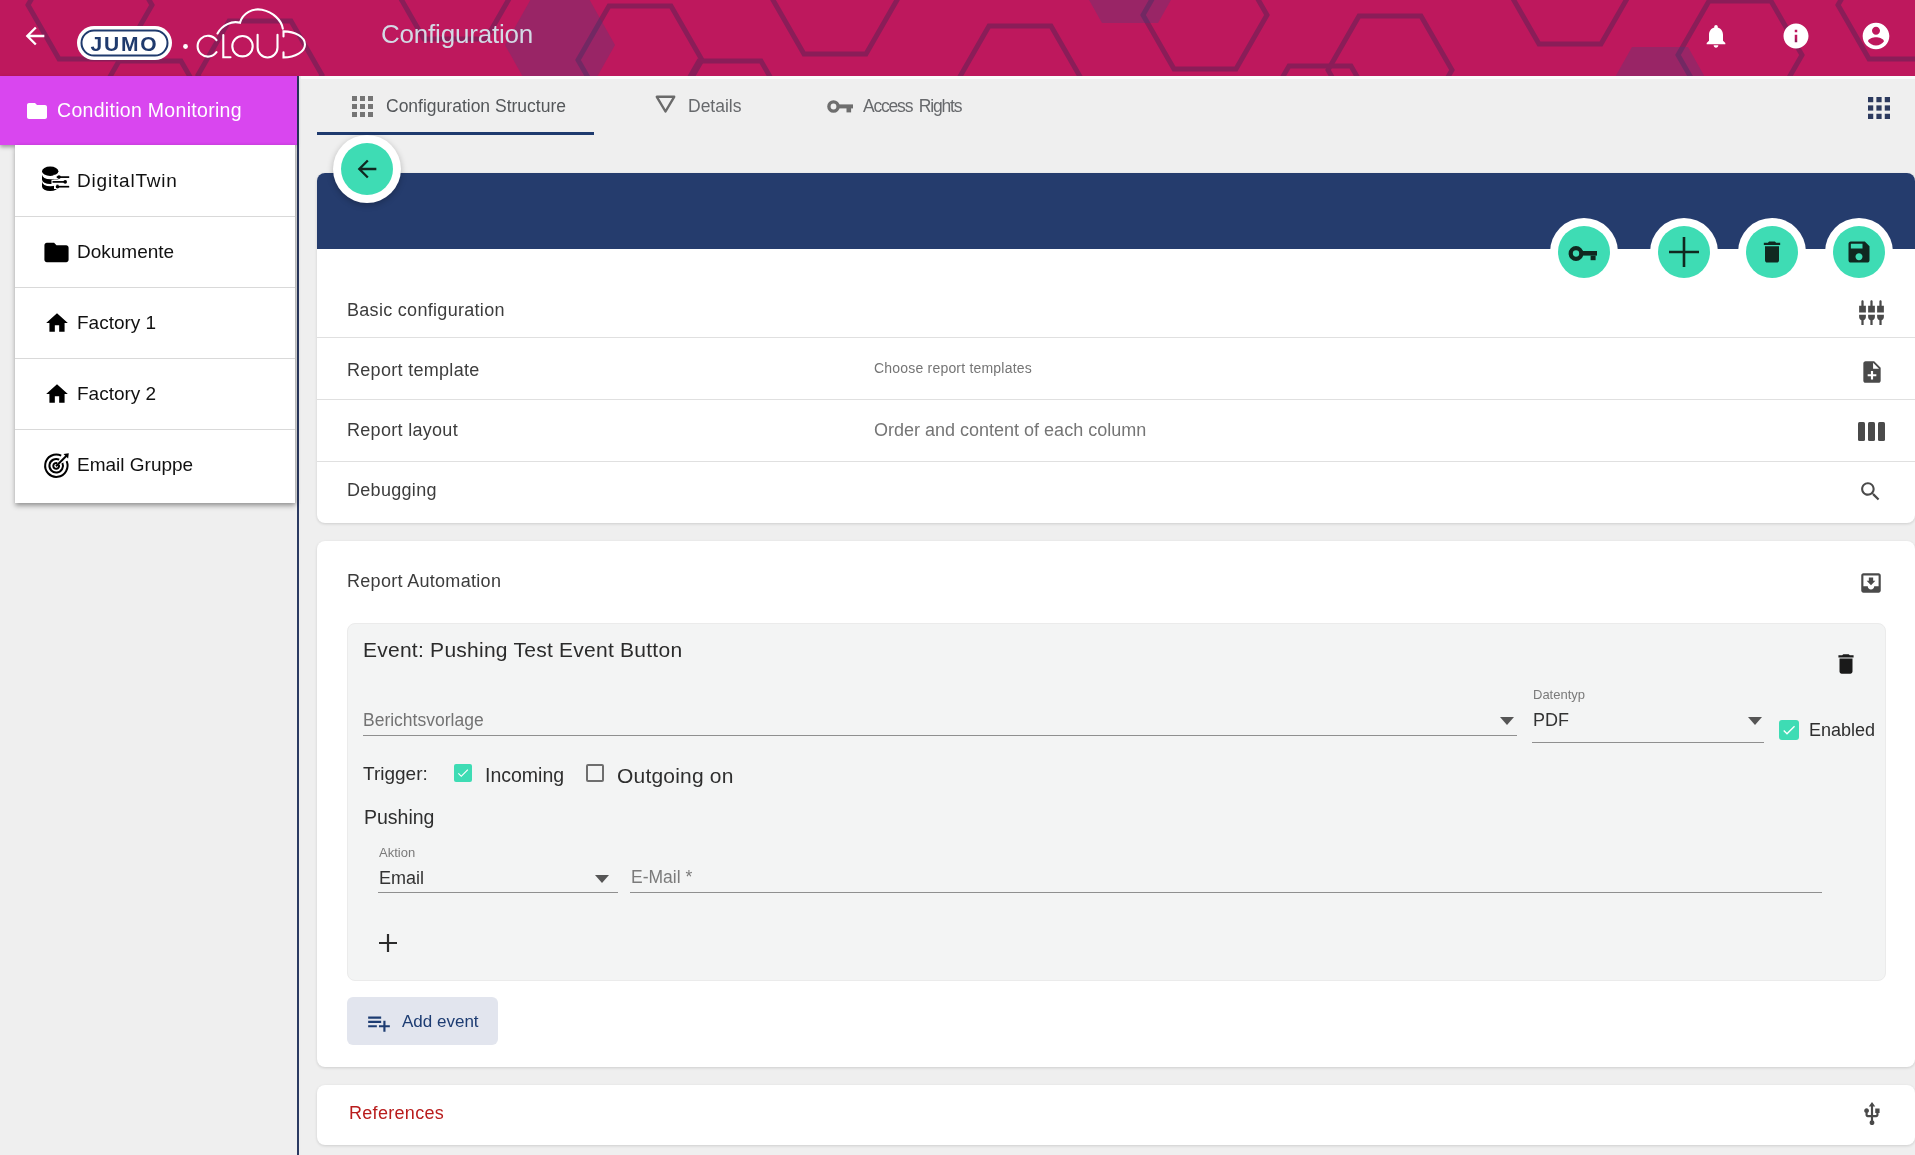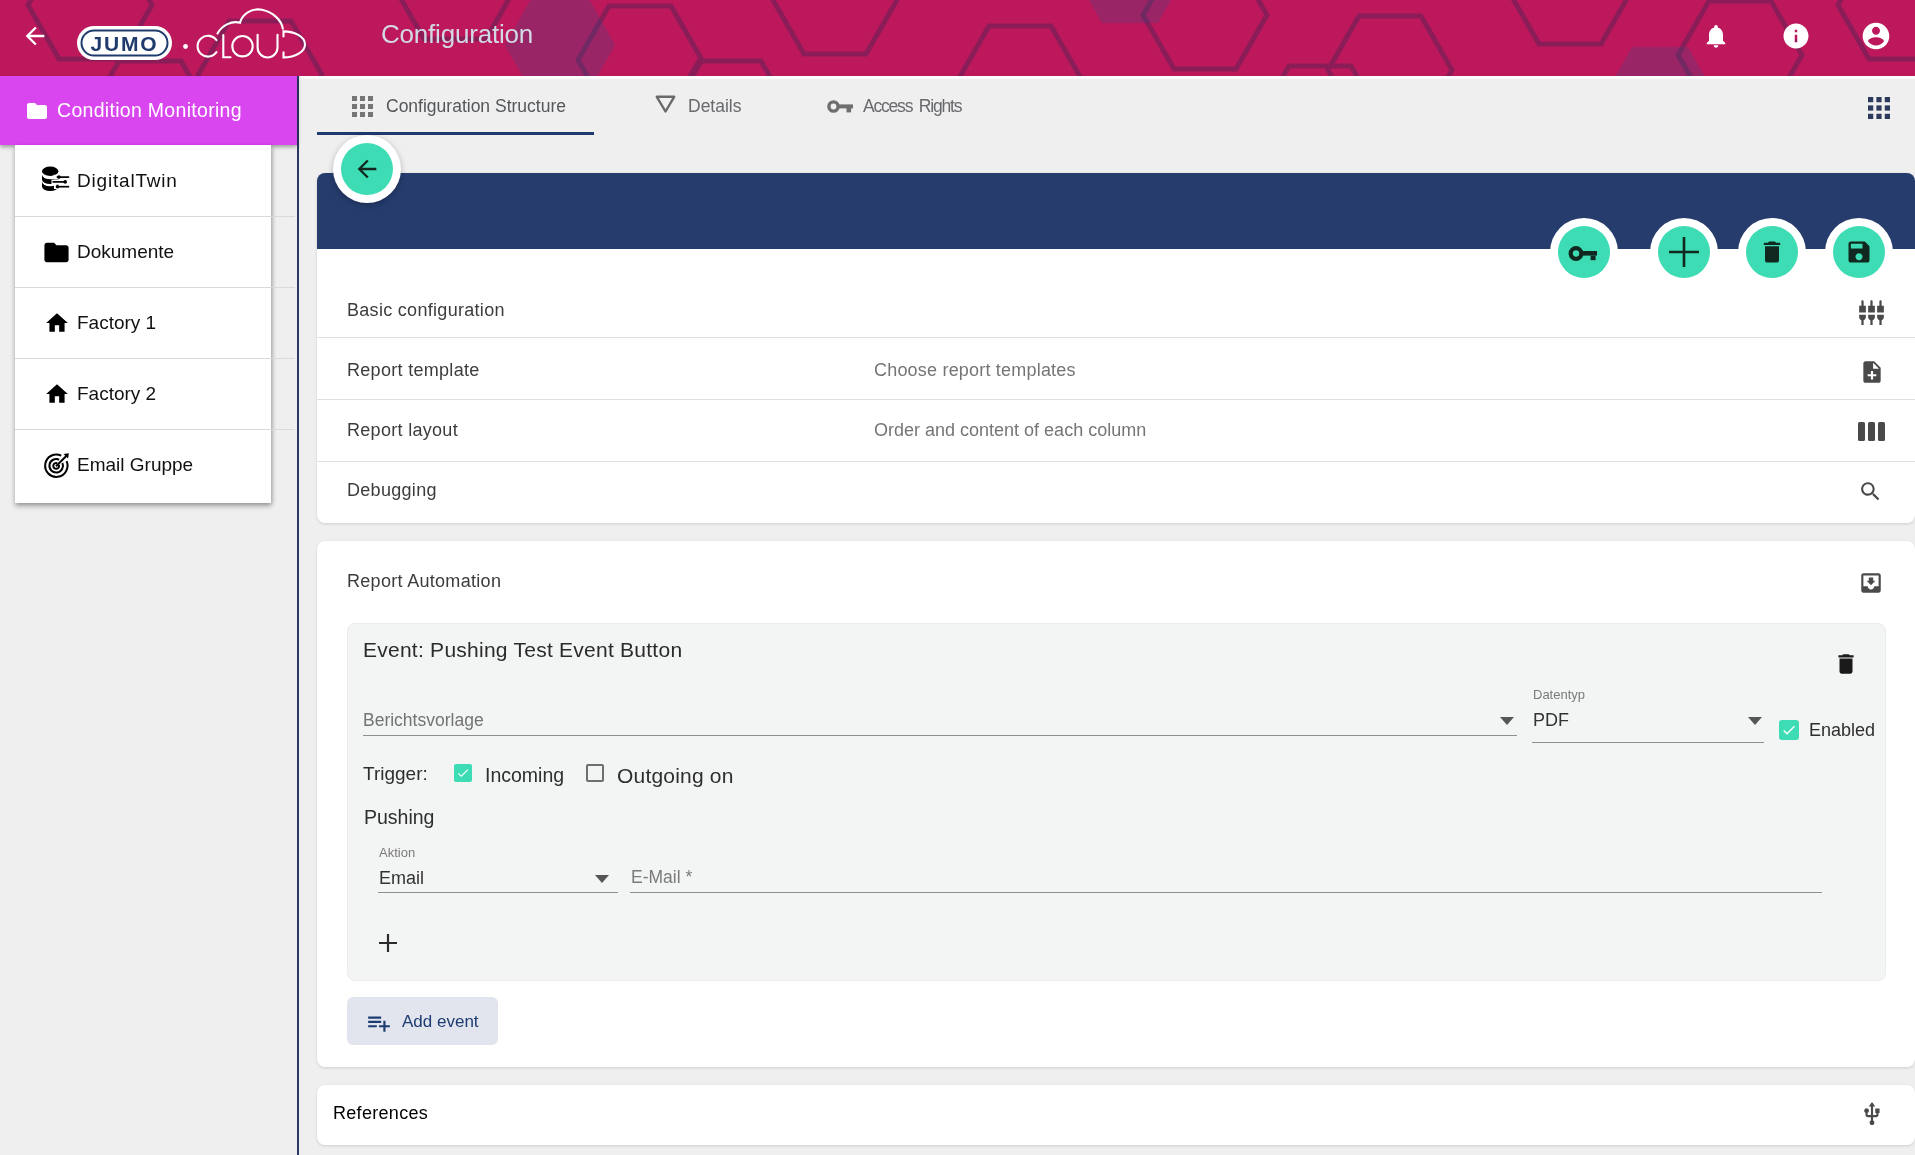--- a/index.html
+++ b/index.html
@@ -67,21 +67,21 @@
     </svg>
 </div>
 
 <div class="a" style="left:0;top:76px;width:299px;height:1079px;background:#efefef;border-right:2px solid #2b3a62">
   <div class="a" style="left:0;top:0;width:297px;height:69px;background:#d946ef;box-shadow:0 2px 4px rgba(0,0,0,.35)">
     <svg class="a" style="left:25px;top:23px" width="24" height="24" viewBox="0 0 24 24">
         <path fill="#ffffff" d="M10 4H4c-1.1 0-1.99.9-1.99 2L2 18c0 1.1.9 2 2 2h16c1.1 0 2-.9 2-2V8c0-1.1-.9-2-2-2h-8l-2-2z"></path>
       </svg>
     <div class="a" style="left:57px;top:0;height:69px;display:flex;align-items:center;font-size:19.5px;letter-spacing:0.3px;color:#ffffff">Condition Monitoring</div>
   </div>
-  <div class="a" style="left:15px;top:69px;width:256px;height:358px;background:#ffffff;box-shadow:0 3px 5px rgba(0,0,0,.3),2px 1px 4px rgba(0,0,0,.14)">
+  <div class="a" style="left:15px;top:69px;width:280px;height:358px;background:#ffffff;box-shadow:0 3px 5px rgba(0,0,0,.3),2px 1px 4px rgba(0,0,0,.14)">
 
     <div class="a" style="left:0;top:71px;width:280px;height:1px;background:#d9d9d9"></div>
     <div class="a" style="left:0;top:142px;width:280px;height:1px;background:#d9d9d9"></div>
     <div class="a" style="left:0;top:213px;width:280px;height:1px;background:#d9d9d9"></div>
     <div class="a" style="left:0;top:284px;width:280px;height:1px;background:#d9d9d9"></div>
     <div class="a" style="left:62px;top:0;height:72px;display:flex;align-items:center;font-size:19px;letter-spacing:0.8px;color:#111">DigitalTwin</div>
     <div class="a" style="left:62px;top:71px;height:72px;display:flex;align-items:center;font-size:19px;color:#111">Dokumente</div>
     <div class="a" style="left:62px;top:142px;height:72px;display:flex;align-items:center;font-size:19px;color:#111">Factory 1</div>
     <div class="a" style="left:62px;top:213px;height:72px;display:flex;align-items:center;font-size:19px;color:#111">Factory 2</div>
     <div class="a" style="left:62px;top:284px;height:72px;display:flex;align-items:center;font-size:19px;color:#111">Email Gruppe</div>
@@ -173,21 +173,21 @@
   </g>
 </svg>
 <div class="a" style="left:317px;top:132px;width:277px;height:3px;background:#1e3a6e"></div>
 
 <div class="a" style="left:317px;top:173px;width:1598px;height:350px;background:#ffffff;border-radius:8px;box-shadow:0 1px 3px rgba(0,0,0,.14)">
   <div class="a" style="left:0;top:0;width:1598px;height:76px;background:#253c6d;border-radius:8px 8px 0 0"></div>
   <div class="a" style="left:30px;top:127px;font-size:18px;letter-spacing:0.3px;color:#3c3c3c">Basic configuration</div>
   <div class="a" style="left:30px;top:187px;font-size:18px;letter-spacing:0.3px;color:#3c3c3c">Report template</div>
   <div class="a" style="left:30px;top:247px;font-size:18px;letter-spacing:0.3px;color:#3c3c3c">Report layout</div>
   <div class="a" style="left:30px;top:307px;font-size:18px;letter-spacing:0.3px;color:#3c3c3c">Debugging</div>
-  <div class="a" style="left:557px;top:187px;font-size:18px;letter-spacing:0.2px;color:#757575">Choose report templates</div>
+  <div class="a" style="left:557px;top:187px;font-size:14px;letter-spacing:0.2px;color:#757575">Choose report templates</div>
   <div class="a" style="left:557px;top:247px;font-size:18px;color:#757575">Order and content of each column</div>
   <div class="a" style="left:0;top:164px;width:1598px;height:1px;background:#e0e0e0"></div>
   <div class="a" style="left:0;top:226px;width:1598px;height:1px;background:#e0e0e0"></div>
   <div class="a" style="left:0;top:288px;width:1598px;height:1px;background:#e0e0e0"></div>
 
   <svg class="a" style="left:1541px;top:125px" width="27" height="29" viewBox="0 0 24 24">
       <path class="ic" d="M5 2c0-.55-.45-1-1-1s-1 .45-1 1v4H1v6h6V6H5V2zm4 14c0 1.3.84 2.4 2 2.82V23h2v-4.18c1.16-.41 2-1.51 2-2.82v-2H9v2zm-8 0c0 1.3.84 2.4 2 2.82V23h2v-4.18C6.16 18.4 7 17.3 7 16v-2H1v2zm16-2v2c0 1.3.84 2.4 2 2.82V23h2v-4.18c1.16-.41 2-1.51 2-2.82v-2h-6zM21 2c0-.55-.45-1-1-1s-1 .45-1 1v4h-2v6h6V6h-2V2zM13 2c0-.55-.45-1-1-1s-1 .45-1 1v4H9v6h6V6h-2V2z"></path>
     </svg>
 
   <svg class="a" style="left:1542px;top:186px" width="26" height="26" viewBox="0 0 24 24">
@@ -294,17 +294,17 @@
   </div>
 
   <div class="a" style="left:30px;top:456px;width:151px;height:48px;background:#e2e5ee;border-radius:6px"></div>
   <svg class="a" style="left:49px;top:469px" width="26" height="26" viewBox="0 0 24 24">
       <path fill="#1d3c72" d="M14 10H2v2h12v-2zm0-4H2v2h12V6zm4 8v-4h-2v4h-4v2h4v4h2v-4h4v-2h-4zM2 16h8v-2H2v2z"></path>
     </svg>
   <div class="a" style="left:85px;top:471px;font-size:17px;color:#1d3c72">Add event</div>
 </div>
 
 <div class="a" style="left:317px;top:1085px;width:1598px;height:60px;background:#ffffff;border-radius:8px;box-shadow:0 1px 3px rgba(0,0,0,.14)">
-  <div class="a" style="left:16px;top:18px;font-size:18px;letter-spacing:0.3px;color:#000000">References</div>
+  <div class="a" style="left:32px;top:18px;font-size:18px;letter-spacing:0.3px;color:#b91c1c">References</div>
   <svg class="a" style="left:1542px;top:16px" width="26" height="26" viewBox="0 0 24 24">
       <path class="ic" d="M15 7v4h1v2h-3V5h2l-3-4-3 4h2v8H8v-2.07c.7-.37 1.2-1.08 1.2-1.93 0-1.21-.99-2.2-2.2-2.2-1.21 0-2.2.99-2.2 2.2 0 .85.5 1.56 1.2 1.93V13c0 1.1.9 2 2 2h3v3.05c-.71.37-1.2 1.1-1.2 1.95 0 1.22.99 2.2 2.2 2.2 1.21 0 2.2-.98 2.2-2.2 0-.85-.49-1.58-1.2-1.95V15h3c1.1 0 2-.9 2-2v-2h1V7h-4z"></path>
     </svg>
 </div>
 
 </body></html>

